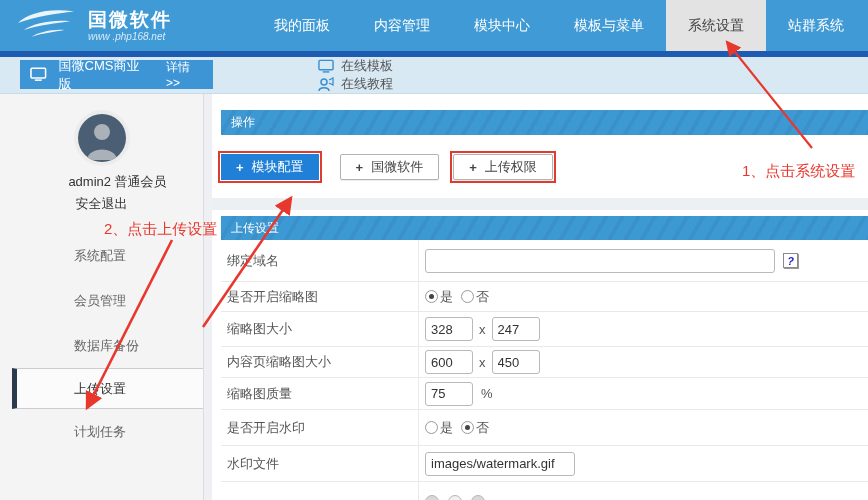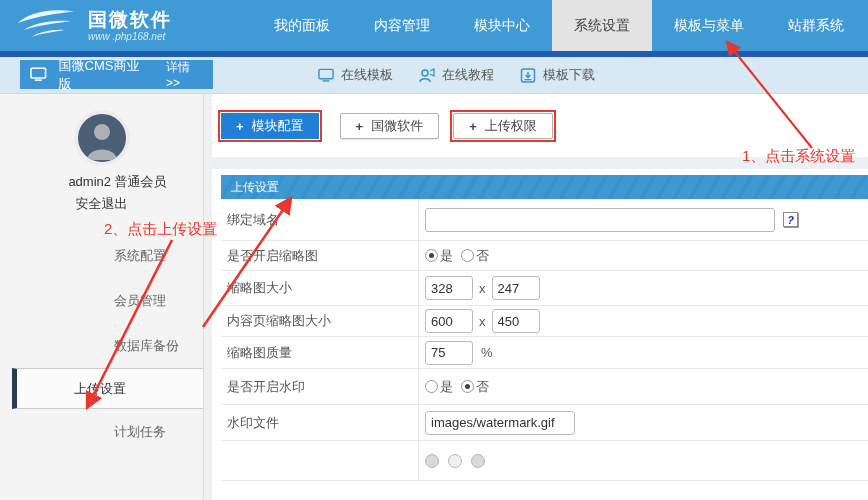--- a/index.html
+++ b/index.html
@@ -17,32 +17,32 @@
   .nav-item { color:#fff; font-size:14px; line-height:51px; padding:0 22px; cursor:pointer; white-space:nowrap;text-align:right; }
   .nav-item.active { background:#e3e3e3; color:#444; }
   .nav-strip { height:6px; background:#1e5cb2; }
 
   
   .subbar { height:37px; background:#d8e9f4; border-bottom:1px solid #c6dcea; position:relative; }
   .product-box { position:absolute; left:20px; top:3px; width:193px; height:29px; background:#3e95d6; color:#fff; display:flex; align-items:center; padding:0 10px; cursor:pointer; }
   .product-box svg { width:17px; height:15px; margin-right:12px; }
   .product-box .pl { font-size:13px; }
   .product-box .pd { font-size:12px; margin-left:16px; }
-  .sub-links { position:absolute; left:318px; top:0; height:36px; display:flex; align-items:center; }
+  .sub-links { position:absolute; left:318px; top:0; height:36px; display:flex; align-items:flex-start;flex-direction:column; }
   .sub-link { display:flex; align-items:center; margin-right:26px; cursor:pointer; color:#555; font-size:13px; }
   .sub-link svg { width:16px; height:15px; margin-right:7px; }
 
   
   .layout { display:flex; height:406px; }
   .sidebar { width:204px; background:#f4f4f4; border-right:1px solid #ddd; flex:none; }
   .avatar { width:48px; height:48px; border-radius:50%; background:#4a5e74; margin:20px auto 0 auto; overflow:hidden; box-shadow:0 0 0 4px rgba(0,0,0,0.03); cursor:pointer; }
   .user-name { text-align:center; font-size:13px; color:#333; margin-top:11px;padding-left:32px; }
   .logout { text-align:center; font-size:13px; color:#333; margin-top:4px; cursor:pointer; }
   .side-menu { margin-top:20px; }
-  .side-item { height:45px; line-height:45px; padding-left:114px; font-size:13px; color:#666; cursor:pointer; }
+  .side-item { height:45px; line-height:45px; padding-left:74px; font-size:13px; color:#666; cursor:pointer; }
   .side-item.active { height:41px; line-height:39px; margin-left:12px; background:#fbfbfb; border-top:1px solid #ccc; border-bottom:1px solid #ccc; border-left:5px solid #2b3b4e; padding-left:57px; color:#333; }
 
   .content { flex:1; background:#fff; border-left:8px solid #eef0f3; position:relative; }
   .hatched { background-color:#3d99d4; background-image:repeating-linear-gradient(120deg, transparent 0 10px, rgba(0,0,0,0.05) 10px 14px); }
   .ops-bar { margin:16px 0 0 9px; height:25px; color:#fff; font-size:12px; line-height:25px; padding-left:10px; }
   .btn-row { margin:16px 0 0 6px; display:flex; align-items:center; height:32px; }
   .red-box { border:2px solid #e03b2f; padding:1px; display:flex; }
   .btn { height:26px; padding:0 15px; font-size:13px; display:flex; align-items:center; cursor:pointer; white-space:nowrap; }
   .btn .plus { font-weight:bold; margin-right:8px; font-size:13px; }
   .btn-primary { background:#2080d8; color:#fff; border:none; }
@@ -85,22 +85,22 @@
       </svg>
       <div class="logo-text">
         <div class="t">国微软件</div>
         <div class="s">www .php168.net</div>
       </div>
     </div>
     <div class="nav-items">
       <div class="nav-item">我的面板</div>
       <div class="nav-item">内容管理</div>
       <div class="nav-item">模块中心</div>
+      <div class="nav-item">模板与菜单</div>
       <div class="nav-item active">系统设置</div>
-      <div class="nav-item">模板与菜单</div>
       <div class="nav-item">站群系统</div>
     </div>
   </div>
   <div class="nav-strip"></div>
 
   <div class="subbar">
     <div class="product-box">
       <svg viewBox="0 0 17 15">
         <rect x="1" y="1" width="15" height="10" rx="1" fill="none" stroke="#ffffff" stroke-width="1.6"></rect>
         <rect x="5" y="12.5" width="7" height="1.6" fill="#ffffff"></rect>
@@ -149,20 +149,21 @@
       <div class="side-menu">
         <div class="side-item">系统配置</div>
         <div class="side-item">会员管理</div>
         <div class="side-item">数据库备份</div>
         <div class="side-item active">上传设置</div>
         <div class="side-item">计划任务</div>
       </div>
     </div>
 
     <div class="content">
+      <div class="ops-bar hatched">操作</div>
 
       <div class="btn-row">
         <div class="red-box">
           <div class="btn btn-primary">
             <span class="plus">+</span>
             <span>模块配置</span>
           </div>
         </div>
         <div class="btn btn-default gap-attach">
           <span class="plus">+</span>
@@ -258,17 +259,17 @@
     <svg width="868" height="500" viewBox="0 0 868 500">
       <defs>
         <marker id="ah" markerWidth="8" markerHeight="8" refX="6" refY="3.5" orient="auto">
           <path d="M0,0 L7,3.5 L0,7 Z" fill="#e8382e"></path>
         </marker>
       </defs>
       <line x1="812" y1="148" x2="727" y2="42" stroke="#e8382e" stroke-width="2.2" marker-end="url(#ah)"></line>
       <line x1="172" y1="240" x2="87" y2="408" stroke="#e8382e" stroke-width="2.6" marker-end="url(#ah)"></line>
       <line x1="203" y1="327" x2="291" y2="198" stroke="#e8382e" stroke-width="2.6" marker-end="url(#ah)"></line>
     </svg>
-    <div class="anno-text" style="left:742px; top:147px;">1、点击系统设置</div>
+    <div class="anno-text" style="left:742px; top:162px;">1、点击系统设置</div>
     <div class="anno-text" style="left:104px; top:220px;">2、点击上传设置</div>
   </div>
 
 </div>
 
 </body></html>

